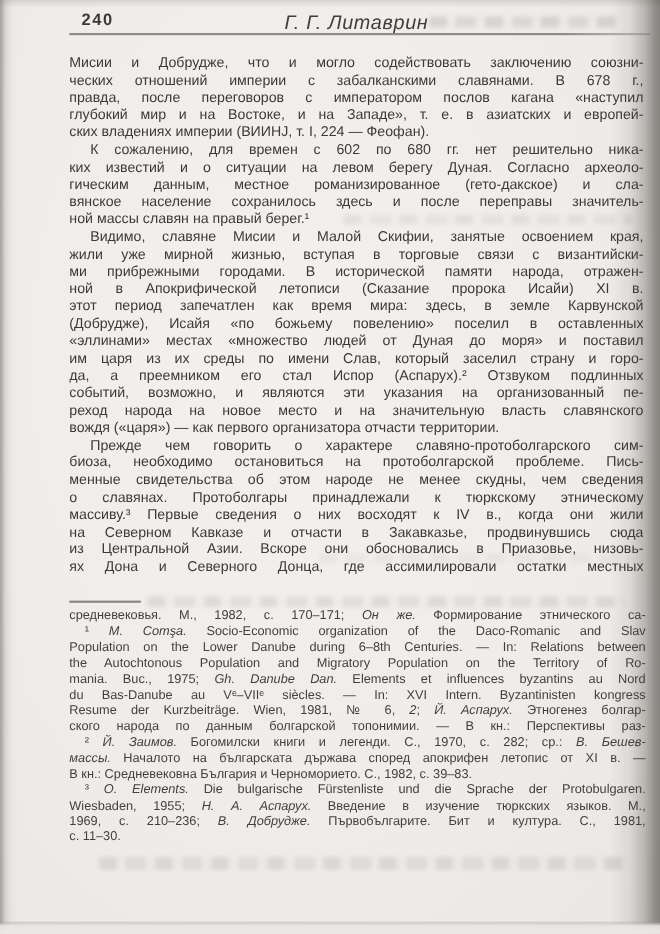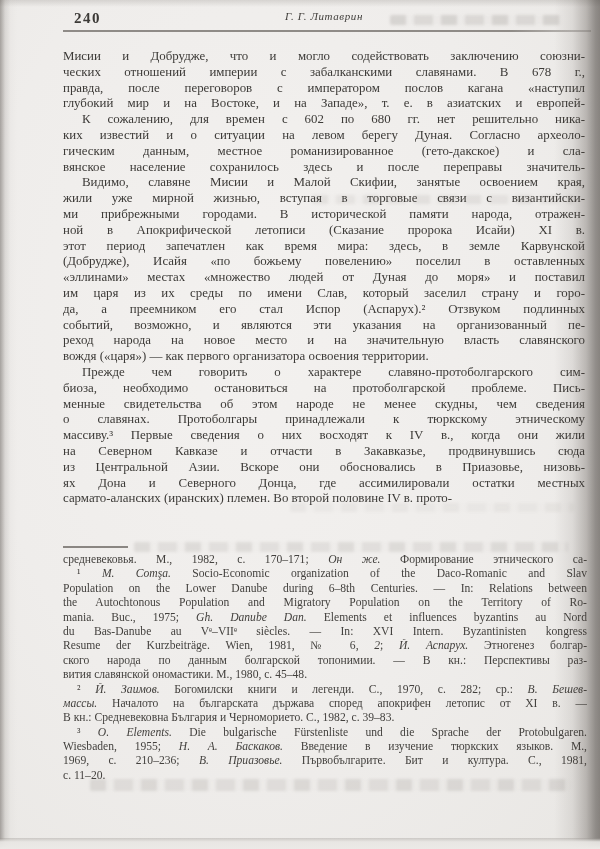--- a/index.html
+++ b/index.html
@@ -2,32 +2,32 @@
 <html><head>
 <meta charset="utf-8">
 <style>
   * { margin:0; padding:0; box-sizing:border-box; }
   html,body { width:600px; height:849px; }
   body { background:#9a9692; }
 
   .page {
     position:relative; width:600px; height:849px; overflow:hidden;
     background: radial-gradient(ellipse at 42% 38%, #f3f1ef 0%, #efedeb 55%, #e9e7e4 100%);
-    font-family:Liberation Serif, serif;
+    font-family:Liberation Sans, sans-serif;
     color:#3c3a37;
   }
 
   
   .pagenum {
     position:absolute; left:74px; top:10px;
     font-size:15px; font-weight:bold; letter-spacing:1.5px;
   }
   .running-title {
     position:absolute; left:63px; top:10px; width:522px;
-    text-align:center; font-size:11px; font-style:italic; letter-spacing:.6px;
+    text-align:center; font-size:18px; font-style:italic; letter-spacing:.6px;
     color:#403e3b;
   }
   .header-rule {
     position:absolute; left:63px; top:30px; width:528px; height:2px;
     background:linear-gradient(to right,#8f8b87 0%,#8f8b87 85%,rgba(143,139,135,.4) 100%);
   }
 
   
   .body-text { position:absolute; left:63px; top:49px; width:522px; font-size:12.9px; }
   .line {
@@ -88,79 +88,79 @@
   <span class="pagenum">240</span>
   <span class="running-title">Г. Г. Литаврин</span>
   <div class="header-rule"></div>
 
   <div class="body-text">
       <div class="para">
         <div class="line">Мисии и Добрудже, что и могло содействовать заключению союзни-</div>
         <div class="line">ческих отношений империи с забалканскими славянами. В 678 г.,</div>
         <div class="line">правда, после переговоров с императором послов кагана «наступил</div>
         <div class="line">глубокий мир и на Востоке, и на Западе», т. е. в азиатских и европей-</div>
+        <div class="line end">ских владениях империи (ВИИНЈ, т. I, 224 — Феофан).</div>
       </div>
       <div class="para">
         <div class="line indent">К сожалению, для времен с 602 по 680 гг. нет решительно ника-</div>
         <div class="line">ких известий и о ситуации на левом берегу Дуная. Согласно археоло-</div>
         <div class="line">гическим данным, местное романизированное (гето-дакское) и сла-</div>
         <div class="line">вянское население сохранилось здесь и после переправы значитель-</div>
+        <div class="line end">ной массы славян на правый берег.¹</div>
       </div>
       <div class="para">
         <div class="line indent">Видимо, славяне Мисии и Малой Скифии, занятые освоением края,</div>
         <div class="line">жили уже мирной жизнью, вступая в торговые связи с византийски-</div>
         <div class="line">ми прибрежными городами. В исторической памяти народа, отражен-</div>
         <div class="line">ной в Апокрифической летописи (Сказание пророка Исайи) XI в.</div>
         <div class="line">этот период запечатлен как время мира: здесь, в земле Карвунской</div>
         <div class="line">(Добрудже), Исайя «по божьему повелению» поселил в оставленных</div>
         <div class="line">«эллинами» местах «множество людей от Дуная до моря» и поставил</div>
         <div class="line">им царя из их среды по имени Слав, который заселил страну и горо-</div>
         <div class="line">да, а преемником его стал Испор (Аспарух).² Отзвуком подлинных</div>
         <div class="line">событий, возможно, и являются эти указания на организованный пе-</div>
         <div class="line">реход народа на новое место и на значительную власть славянского</div>
-        <div class="line end">вождя («царя») — как первого организатора освоения территории.</div>
+        <div class="line end">вождя («царя») — как первого организатора отчасти территории.</div>
       </div>
       <div class="para">
         <div class="line indent">Прежде чем говорить о характере славяно-протоболгарского сим-</div>
         <div class="line">биоза, необходимо остановиться на протоболгарской проблеме. Пись-</div>
         <div class="line">менные свидетельства об этом народе не менее скудны, чем сведения</div>
         <div class="line">о славянах. Протоболгары принадлежали к тюркскому этническому</div>
         <div class="line">массиву.³ Первые сведения о них восходят к IV в., когда они жили</div>
         <div class="line">на Северном Кавказе и отчасти в Закавказье, продвинувшись сюда</div>
         <div class="line">из Центральной Азии. Вскоре они обосновались в Приазовье, низовь-</div>
         <div class="line">ях Дона и Северного Донца, где ассимилировали остатки местных</div>
-        <div class="line end">сармато-аланских (иранских) племен. Во второй половине IV в. прото-</div>
       </div>
     </div>
 
   <div class="fn-sep"></div>
   <div class="footnotes">
       <div class="para">
         <div class="line">средневековья. М., 1982, с. 170–171; <i>Он же.</i> Формирование этнического са-</div>
       </div>
       <div class="para">
         <div class="line indent">¹ <i>M. Comşa.</i> Socio-Economic organization of the Daco-Romanic and Slav</div>
         <div class="line">Population on the Lower Danube during 6–8th Centuries. — In: Relations between</div>
         <div class="line">the Autochtonous Population and Migratory Population on the Territory of Ro-</div>
         <div class="line">mania. Buc., 1975; <i>Gh. Danube Dan.</i> Elements et influences byzantins au Nord</div>
         <div class="line">du Bas-Danube au Vᵉ–VIIᵉ siècles. — In: XVI Intern. Byzantinisten kongress</div>
         <div class="line">Resume der Kurzbeiträge. Wien, 1981, № 6, <i>2</i>; <i>Й. Аспарух.</i> Этногенез болгар-</div>
         <div class="line">ского народа по данным болгарской топонимии. — В кн.: Перспективы раз-</div>
-        <div class="line end">вития славянской ономастики. М., 1980, с. 45–48.</div>
       </div>
       <div class="para">
         <div class="line indent">² <i>Й. Заимов.</i> Богомилски книги и легенди. С., 1970, с. 282; ср.: <i>В. Бешев-</i></div>
         <div class="line"><i>массы.</i> Началото на българската държава според апокрифен летопис от XI в. —</div>
         <div class="line end">В кн.: Средневековна България и Черноморието. С., 1982, с. 39–83.</div>
       </div>
       <div class="para">
         <div class="line indent">³ <i>O. Elements.</i> Die bulgarische Fürstenliste und die Sprache der Protobulgaren.</div>
-        <div class="line">Wiesbaden, 1955; <i>Н. А. Баскаков.</i> Введение в изучение тюркских языков. М.,</div>
-        <div class="line">1969, с. 210–236; <i>В. Приазовье.</i> Първобългарите. Бит и култура. С., 1981,</div>
-        <div class="line end">с. 11–20.</div>
+        <div class="line">Wiesbaden, 1955; <i>Н. А. Аспарух.</i> Введение в изучение тюркских языков. М.,</div>
+        <div class="line">1969, с. 210–236; <i>В. Добрудже.</i> Първобългарите. Бит и култура. С., 1981,</div>
+        <div class="line end">с. 11–30.</div>
       </div>
     </div>
 
   <div class="bleed b1"></div>
   <div class="bleed b2"></div>
   <div class="bleed b3"></div>
   <div class="bleed b4"></div>
   <div class="bleed b5"></div>
 
   <div class="shadow-top"></div>

